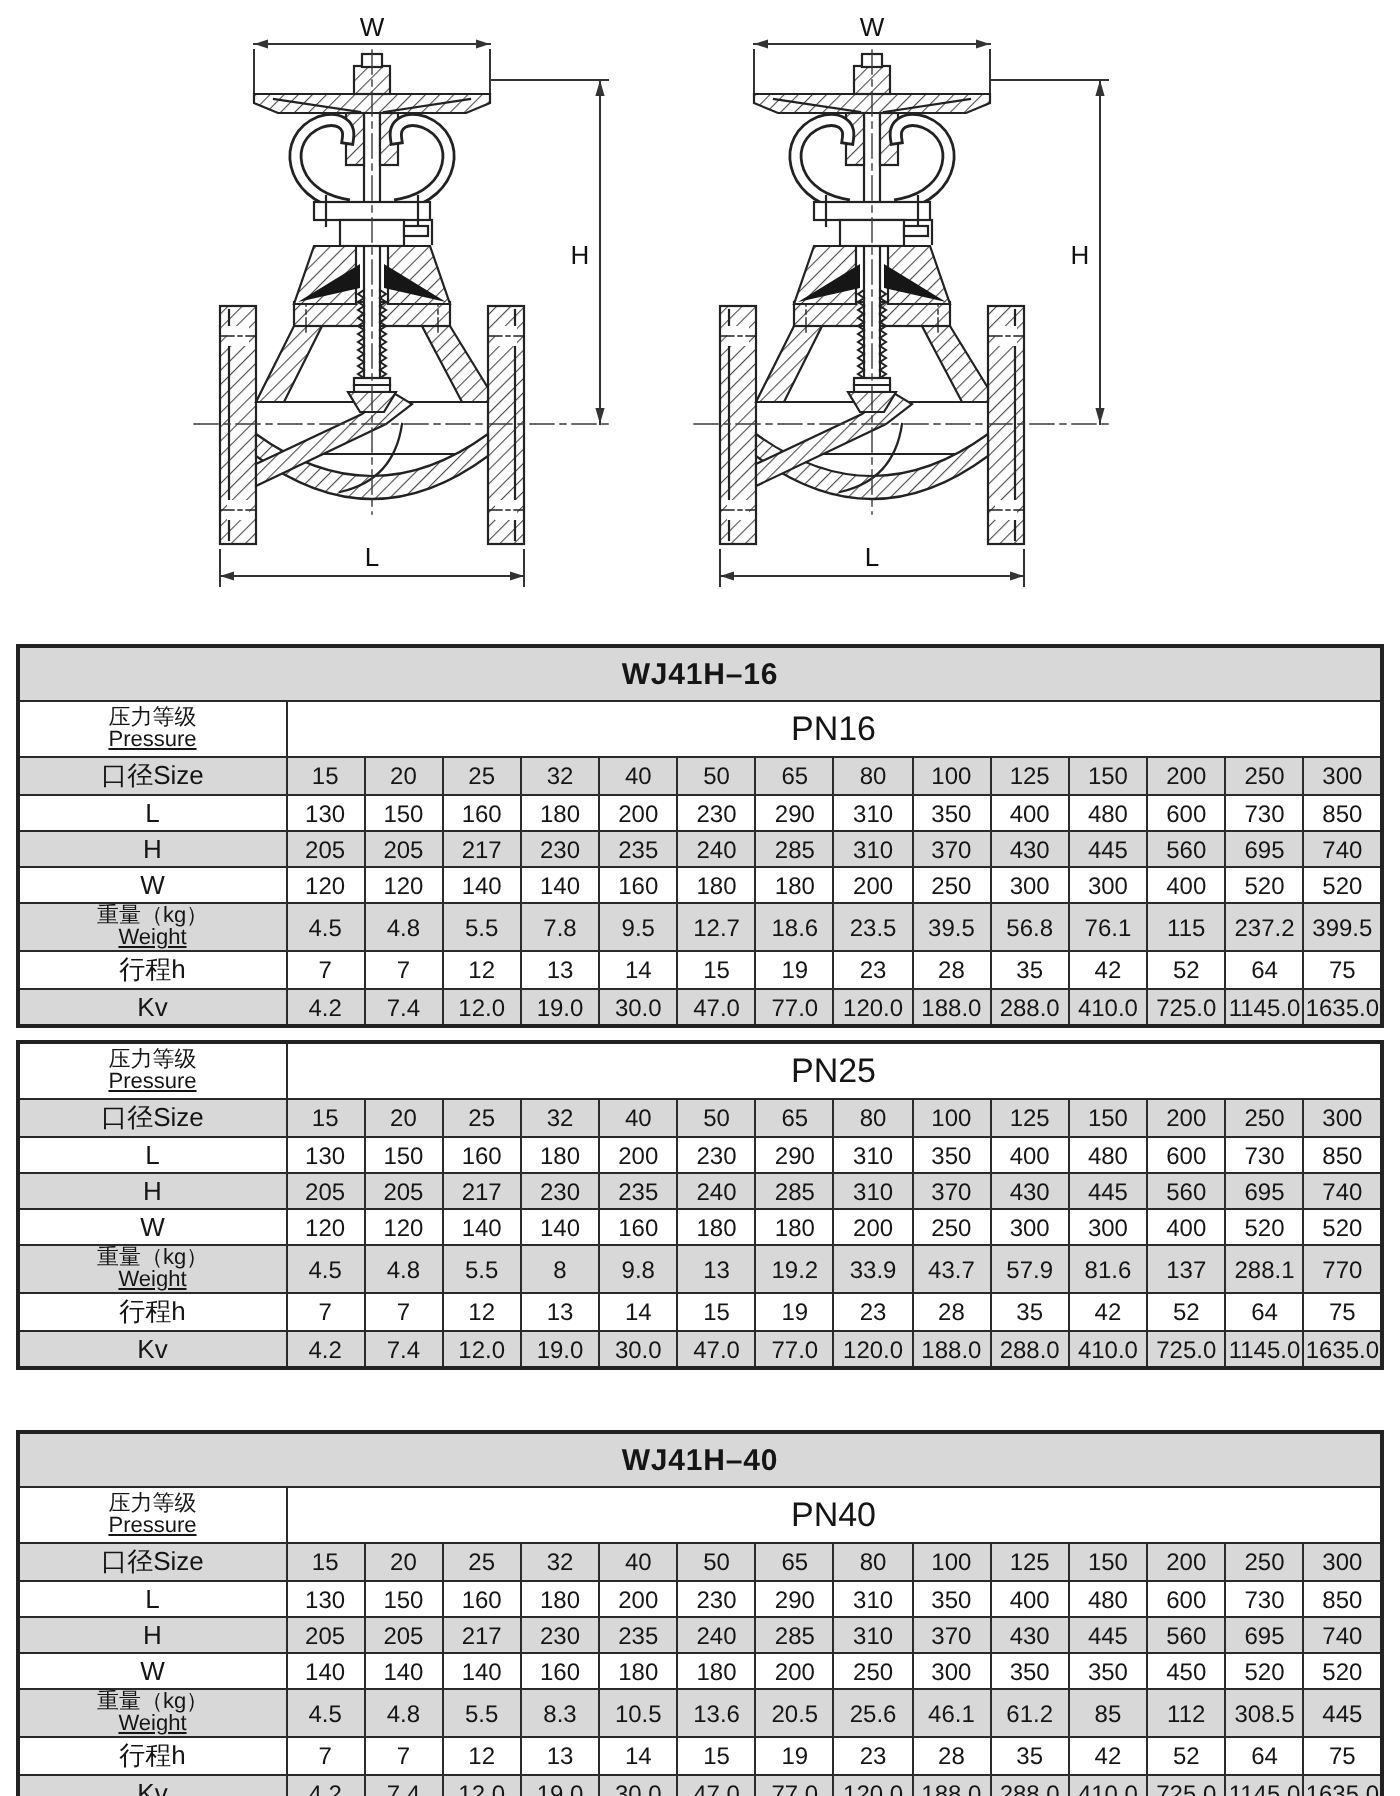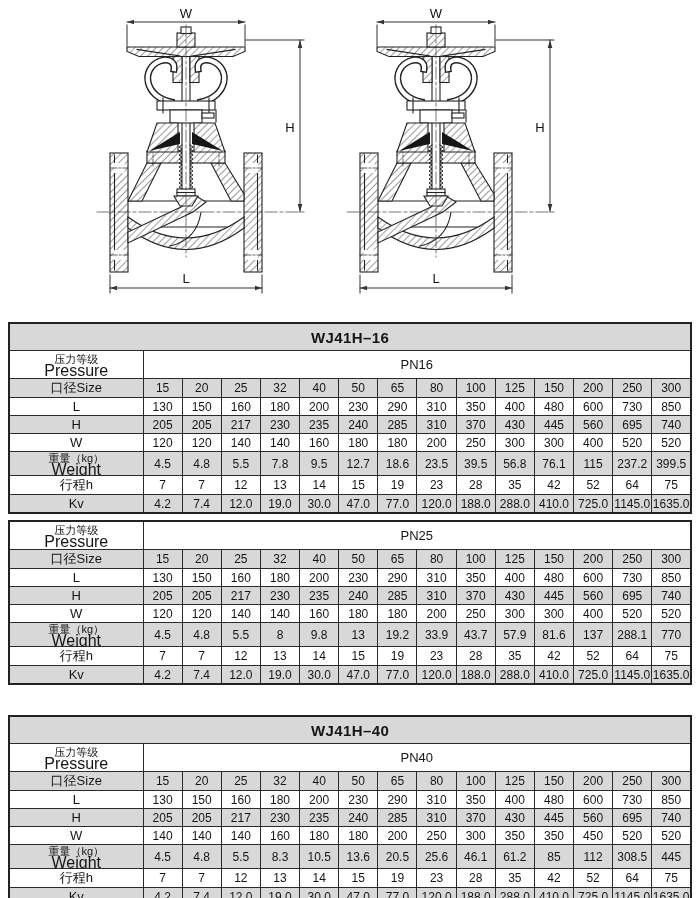--- a/index.html
+++ b/index.html
@@ -6,24 +6,24 @@
   .page{position:relative;width:700px;height:898px;background:#ffffff;overflow:hidden;
         font-family:"Liberation Sans",sans-serif;color:#151515;}
   .valve-svg{position:absolute;top:5px;}
   .valve-left{left:85px;}
   .valve-right{left:335px;}
   table.spec{position:absolute;left:8px;width:684px;border-collapse:collapse;table-layout:fixed;
              border:2px solid #222;background:#fff;padding-left:36px;}
   table.spec td{border:1px solid #2a2a2a;text-align:center;vertical-align:middle;padding:0;
                 color:#151515;overflow:hidden;white-space:nowrap;}
   tr.t-title td{background:#d8d8d8;font-weight:bold;font-size:15px;height:26px;letter-spacing:.4px;}
-  tr.t-press td{height:27px;font-size:13px;background:#fff;}
+  tr.t-press td{height:27px;font-size:17px;background:#fff;}
   tr.t-press td.lbl{font-size:11px;}
   td.lbl .cn{font-size:11px;line-height:12px;}
-  td.lbl .en{font-size:16px;line-height:11px;}
+  td.lbl .en{font-size:11px;line-height:11px;text-decoration:underline;}
   tr.data td{height:17px;font-size:12px;background:#fff;}
   tr.data td.lbl{font-size:13px;}
   tr.data td.lbl.two-line{font-size:10px;}
   tr.data.shaded td{background:#d8d8d8;}
   .t1{top:322px;} .t2{top:520px;} .t3{top:715px;}
 </style>
 </head>
 <body>
 
 <div class="page">

